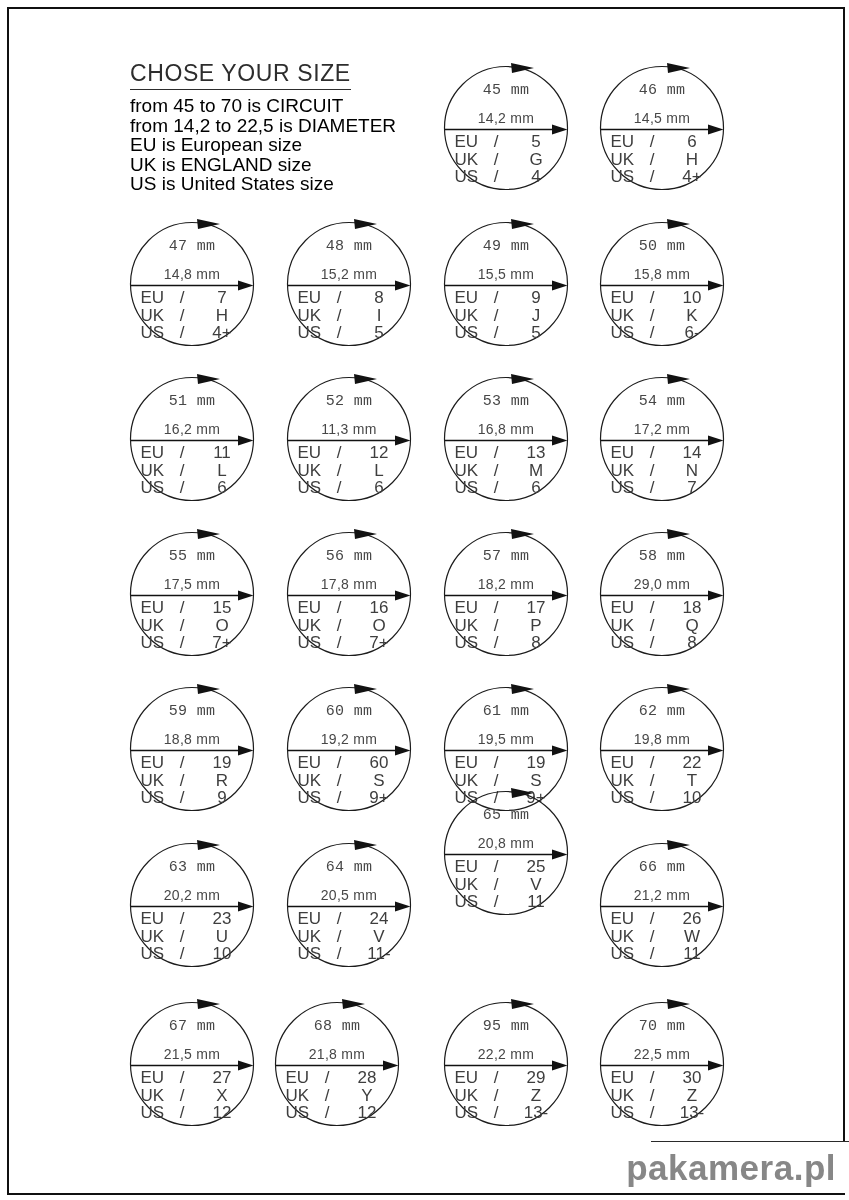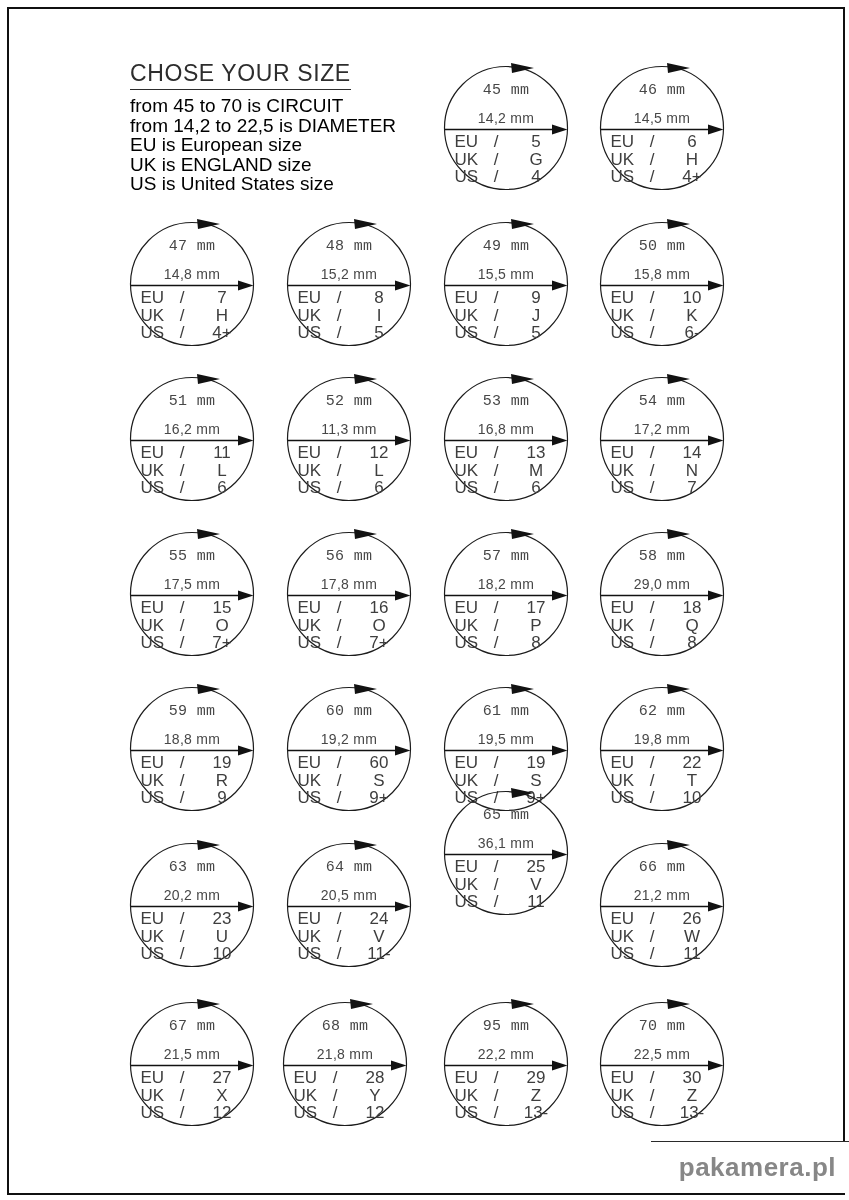--- a/index.html
+++ b/index.html
@@ -23,21 +23,21 @@
   .diam-label{position:absolute;left:0;top:47px;width:130px;text-align:center;
               font-size:14px;color:#474747;letter-spacing:0.3px;}
   .sizes{position:absolute;left:7px;top:70px;width:116px;font-size:17px;line-height:17.5px;color:#3e3e3e;}
   .size-row{display:grid;grid-template-columns:30px 20px 44px;column-gap:8px;}
   .size-label{text-align:right;}
   .size-sep{text-align:center;}
   .size-value{text-align:center;}
   
   #watermark-box{position:absolute;right:0;bottom:7px;width:198px;height:51px;background:#ffffff;
                  border-top:1px solid #2a2a2a;display:flex;align-items:center;justify-content:flex-end;}
-  #watermark-text{font-size:26px;font-weight:bold;letter-spacing:0.5px;color:#878787;padding-right:13px;}
+  #watermark-text{font-size:35px;font-weight:bold;letter-spacing:0.5px;color:#878787;padding-right:13px;}
 </style>
 </head>
 <body>
 
 <div id="page">
 
   <div id="frame"></div>
 
   <div id="header">
     <div id="page-title">CHOSE YOUR SIZE</div>
@@ -590,21 +590,21 @@
     </div>
   </div>
       <div class="ring-cell" style="left: 441px; top: 788px;">
     <svg class="ring-svg" width="130" height="130" viewBox="0 0 130 130">
       <circle class="ring-outline" cx="65" cy="65" r="61.5"></circle>
       <polygon class="arrow-fill" points="70,0 93,5 71,10"></polygon>
       <line class="diam-line" x1="4" y1="66.5" x2="114" y2="66.5"></line>
       <polygon class="arrow-fill" points="126.5,66.5 111,61.5 111,71.5"></polygon>
     </svg>
     <div class="circ-label">65 mm</div>
-    <div class="diam-label">36,1 mm</div>
+    <div class="diam-label">20,8 mm</div>
     <div class="sizes">
       <div class="size-row">
         <span class="size-label">EU</span>
         <span class="size-sep">/</span>
         <span class="size-value">25</span>
       </div>
       <div class="size-row">
         <span class="size-label">UK</span>
         <span class="size-sep">/</span>
         <span class="size-value">V</span>
@@ -663,21 +663,21 @@
         <span class="size-sep">/</span>
         <span class="size-value">X</span>
       </div>
       <div class="size-row">
         <span class="size-label">US</span>
         <span class="size-sep">/</span>
         <span class="size-value">12</span>
       </div>
     </div>
   </div>
-      <div class="ring-cell" style="left: 280px; top: 999px;">
+      <div class="ring-cell" style="left: 272px; top: 999px;">
     <svg class="ring-svg" width="130" height="130" viewBox="0 0 130 130">
       <circle class="ring-outline" cx="65" cy="65" r="61.5"></circle>
       <polygon class="arrow-fill" points="70,0 93,5 71,10"></polygon>
       <line class="diam-line" x1="4" y1="66.5" x2="114" y2="66.5"></line>
       <polygon class="arrow-fill" points="126.5,66.5 111,61.5 111,71.5"></polygon>
     </svg>
     <div class="circ-label">68 mm</div>
     <div class="diam-label">21,8 mm</div>
     <div class="sizes">
       <div class="size-row">

